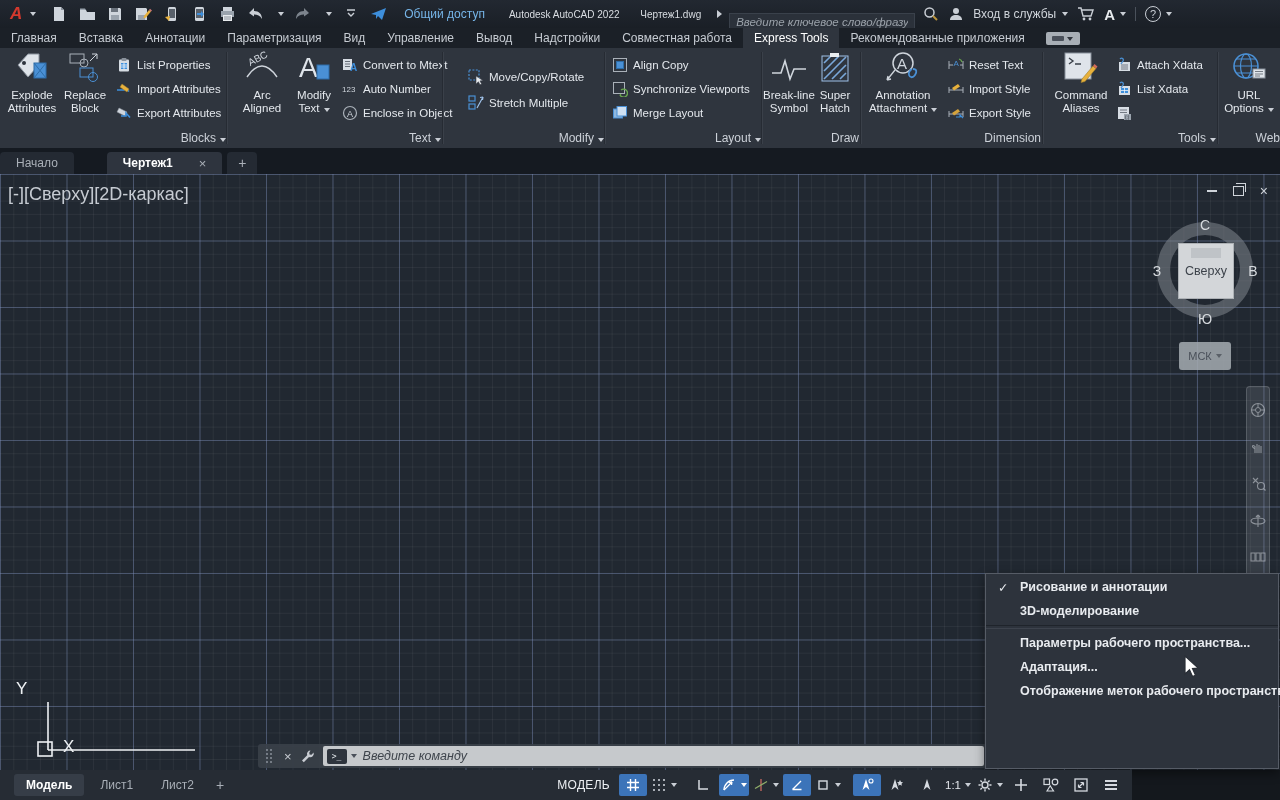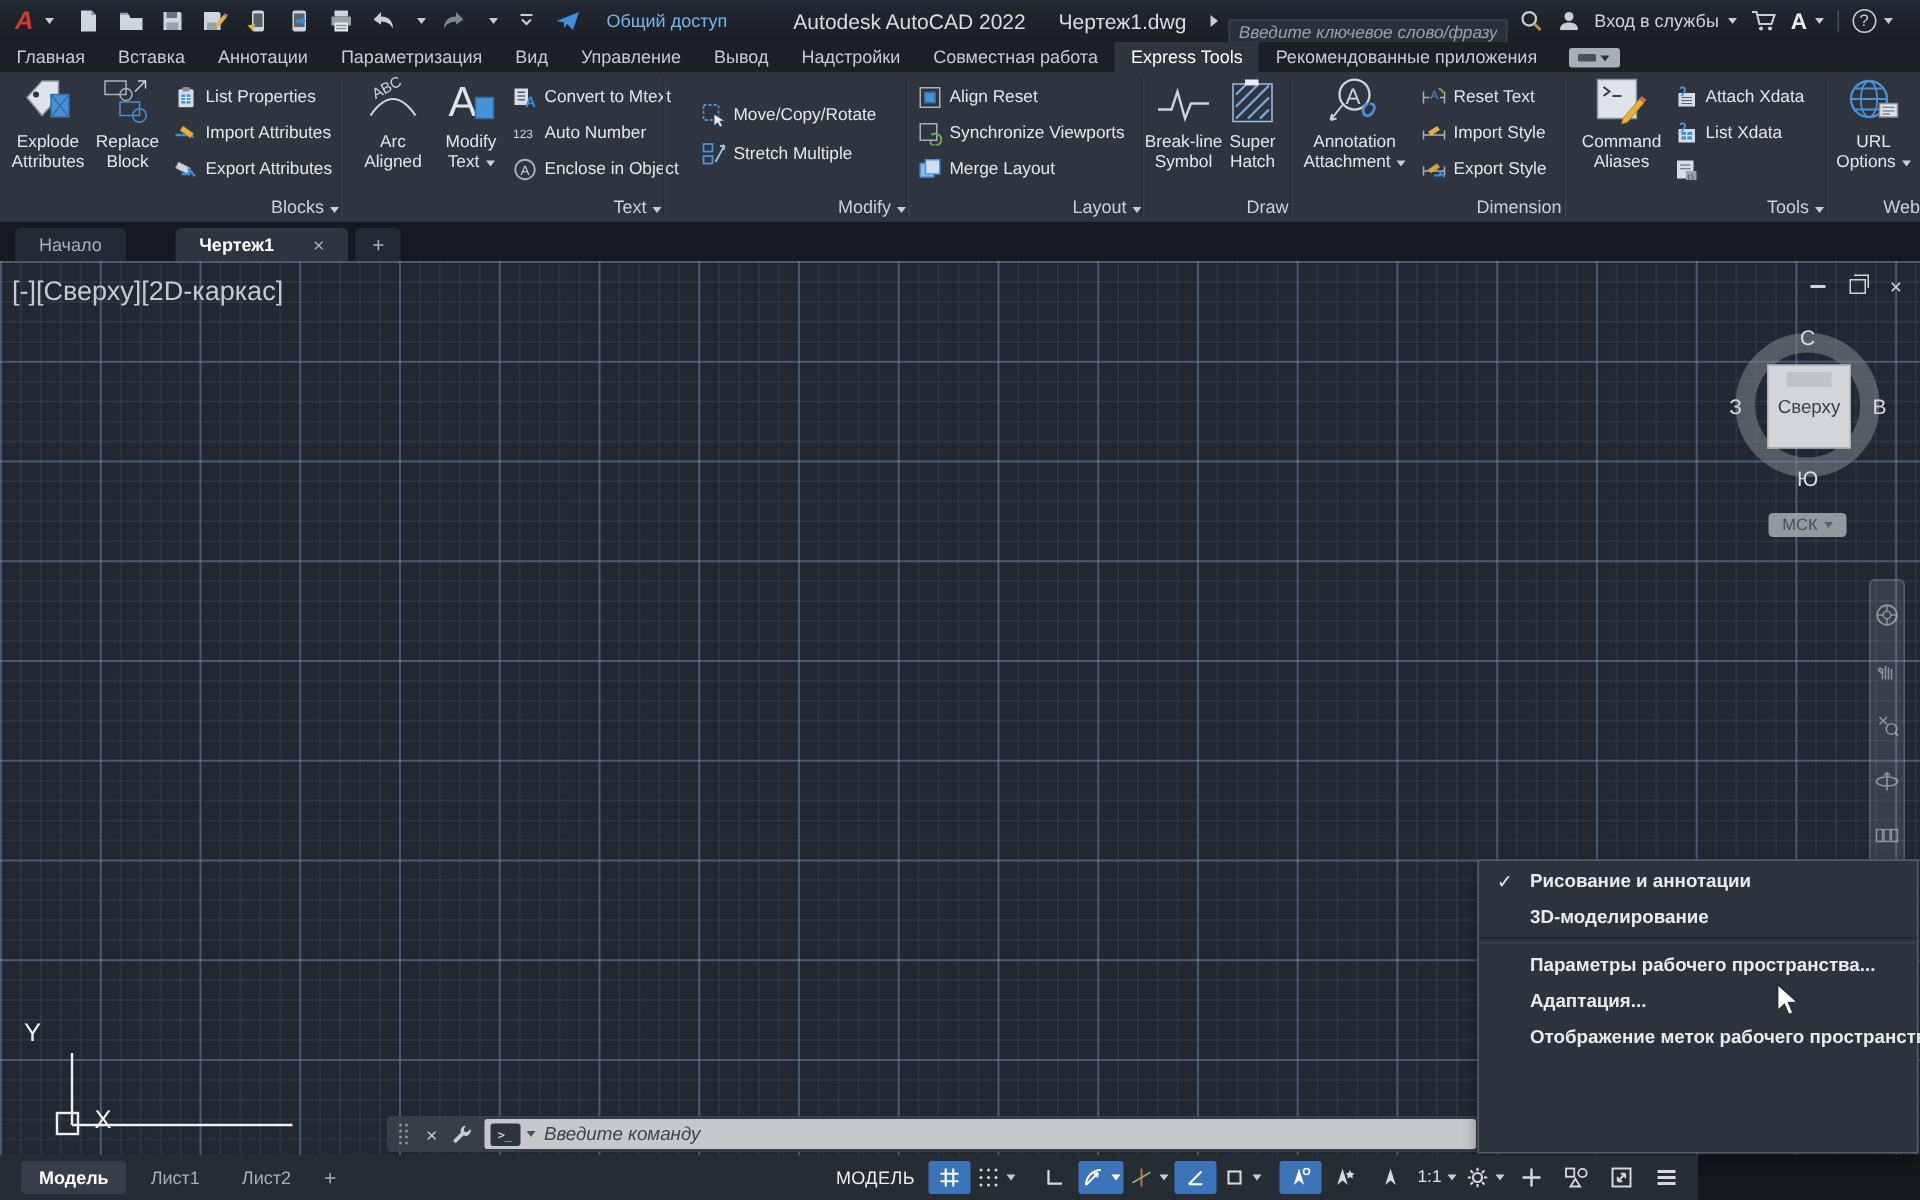--- a/index.html
+++ b/index.html
@@ -15,21 +15,21 @@
   .cr.dark{border-top-color:#30353d}
   svg{display:block}
 
   
   .titlebar{left:0;top:0;width:1280px;height:28px;background:linear-gradient(#222831,#1a1f26);
             display:flex;align-items:center}
   .acad-logo{font-weight:bold;font-size:17px;color:#d3392e;margin:0 4px 0 10px;font-style:italic}
   .qat{display:flex;align-items:center;gap:10px;margin-left:14px}
   .qat .qi{width:18px;height:18px;display:flex;align-items:center;justify-content:center}
   .share{color:#76b5e8;margin-left:6px;white-space:nowrap}
-  .title-center{margin-left:44px;white-space:nowrap;color:#d9dde2;font-size:14px}
+  .title-center{margin-left:24px;white-space:nowrap;color:#d9dde2;font-size:10px}
   .title-center b{font-weight:normal;margin-left:18px}
   .search-wrap{margin-left:14px;display:flex;align-items:center}
   .search-box{width:172px;height:17px;background:#2b313a;border:1px solid #3a414b;
               color:#9aa1a9;font-style:italic;font-size:11.5px;padding:0 6px;
               font-family:"Liberation Sans",sans-serif}
   .search-box::placeholder{color:#9aa1a9;font-style:italic}
   .tb-right{display:flex;align-items:center;margin-left:8px;gap:9px;color:#cfd4da}
   .minbar{width:10px;height:2px;background:#cfd4da}
   .restore{width:9px;height:8px;border:1.4px solid #cfd4da;position:relative}
   .restore:before{content:"";position:absolute;left:2px;top:-4px;width:9px;height:8px;
@@ -53,21 +53,21 @@
   .bigbtn{position:absolute;top:3px;width:52px;display:flex;flex-direction:column;align-items:center}
   .bigbtn .blabel{margin-top:2px;text-align:center;font-size:11.5px;line-height:1.15;color:#e3e7ec;white-space:nowrap}
   .smallbtn{position:absolute;display:flex;align-items:center;gap:5px;white-space:nowrap;
             font-size:11.5px;color:#e3e7ec;height:18px}
   .si{width:16px;height:16px;flex:0 0 16px}
 
   
   .filetabs{left:0;top:148px;width:1280px;height:26px;background:#151a21;display:flex;align-items:flex-end}
   .ftab{height:22px;display:flex;align-items:center;padding:0 16px;margin-right:3px;
         border-radius:4px 4px 0 0;background:#242a33;color:#aab0b8;white-space:nowrap}
-  .ftab.first{margin-left:10px}
+  .ftab.first{}
   .ftab.active{background:#2e343e;color:#fff;font-weight:bold}
   .ftab .closex{margin-left:26px;font-weight:normal;color:#aab0b8;font-size:13px}
   .ftab-add{height:22px;width:30px;border-radius:4px 4px 0 0;background:#242a33;color:#aab0b8;
             display:flex;align-items:center;justify-content:center;font-size:14px;margin-left:2px}
 
   
   .canvas{left:0;top:174px;width:1280px;height:596px;background-color:#212831;
     background-image:
       linear-gradient(to right, rgba(125,145,195,0.38) 1px, transparent 1px),
       linear-gradient(to bottom, rgba(125,145,195,0.38) 1px, transparent 1px),
@@ -75,21 +75,21 @@
       linear-gradient(to bottom, rgba(255,255,255,0.05) 1px, transparent 1px);
     background-size:66.5px 66.5px,66.5px 66.5px,13.3px 13.3px,13.3px 13.3px;}
   .vp-label{left:8px;top:10px;color:#c6cbd2;font-size:18px;white-space:nowrap}
   .vwin{right:12px;top:10px;display:flex;gap:16px;align-items:center;height:14px}
   .viewcube-ring{left:1157px;top:48px;width:96px;height:96px;border-radius:50%;
                  border:13px solid rgba(128,133,140,0.55);box-sizing:border-box}
   .vc-letter{color:#d6dade;font-size:14px;width:20px;text-align:center}
   .vc-face{left:1178px;top:69px;width:54px;height:54px;background:#d3d6d9;border:1px solid #aeb2b6;
            display:flex;align-items:center;justify-content:center;color:#3c424a;font-size:12.5px}
   .vc-face-inner{position:absolute;top:4px;left:12px;right:12px;height:10px;background:#bfc3c7}
-  .wcs{left:1179px;top:168px;width:52px;height:16px;background:rgba(165,171,178,0.85);border-radius:3px;
+  .wcs{left:1179px;top:168px;width:52px;height:28px;background:rgba(165,171,178,0.85);border-radius:3px;
        display:flex;align-items:center;justify-content:center;gap:4px;color:#4a505a;font-size:11px}
   .navbar{left:1246px;top:212px;width:22px;height:182px;background:rgba(150,156,164,0.20);
           border:1px solid rgba(180,185,192,0.25);border-radius:4px;display:flex;flex-direction:column;
           align-items:center;justify-content:space-around;padding:4px 0}
   .navbar svg{opacity:.5}
 
   
   .cmdbar{left:258px;top:570px;width:728px;height:24px;display:flex;align-items:center;
           background:rgba(58,64,73,0.9);border-radius:3px 0 0 3px}
   .cmd-field{flex:1;height:20px;background:#c6c9cc;border-radius:2px;margin-right:2px;
@@ -370,21 +370,21 @@
     <div class="ptitle"><span>Modify</span><span class="cr"></span></div>
   </div>
   <div class="psep" style="left:604px"></div>
 
   <div class="panel" style="left:606px;width:155px">
     <div class="smallbtn" style="left:6px;top:8px">
       <svg class="si" viewBox="0 0 16 16">
         <rect x="1.5" y="1.5" width="13" height="13" fill="none" stroke="#aab1b9"></rect>
         <rect x="4.5" y="4.5" width="7" height="7" fill="#4a90d5" stroke="#2e6da8"></rect>
       </svg>
-        <span>Align Reset</span>
+        <span>Align Copy</span>
     </div>
     <div class="smallbtn" style="left:6px;top:32px">
       <svg class="si" viewBox="0 0 16 16">
         <rect x="1.5" y="1.5" width="11" height="11" fill="none" stroke="#aab1b9"></rect>
         <path d="M9 9 a4 4 0 1 1 -1 5" fill="none" stroke="#6aa84f" stroke-width="1.4"></path>
         <path d="M8 14.5l1.5-1-1.8-.8z" fill="#6aa84f"></path>
       </svg>
         <span>Synchronize Viewports</span>
     </div>
     <div class="smallbtn" style="left:6px;top:56px">

